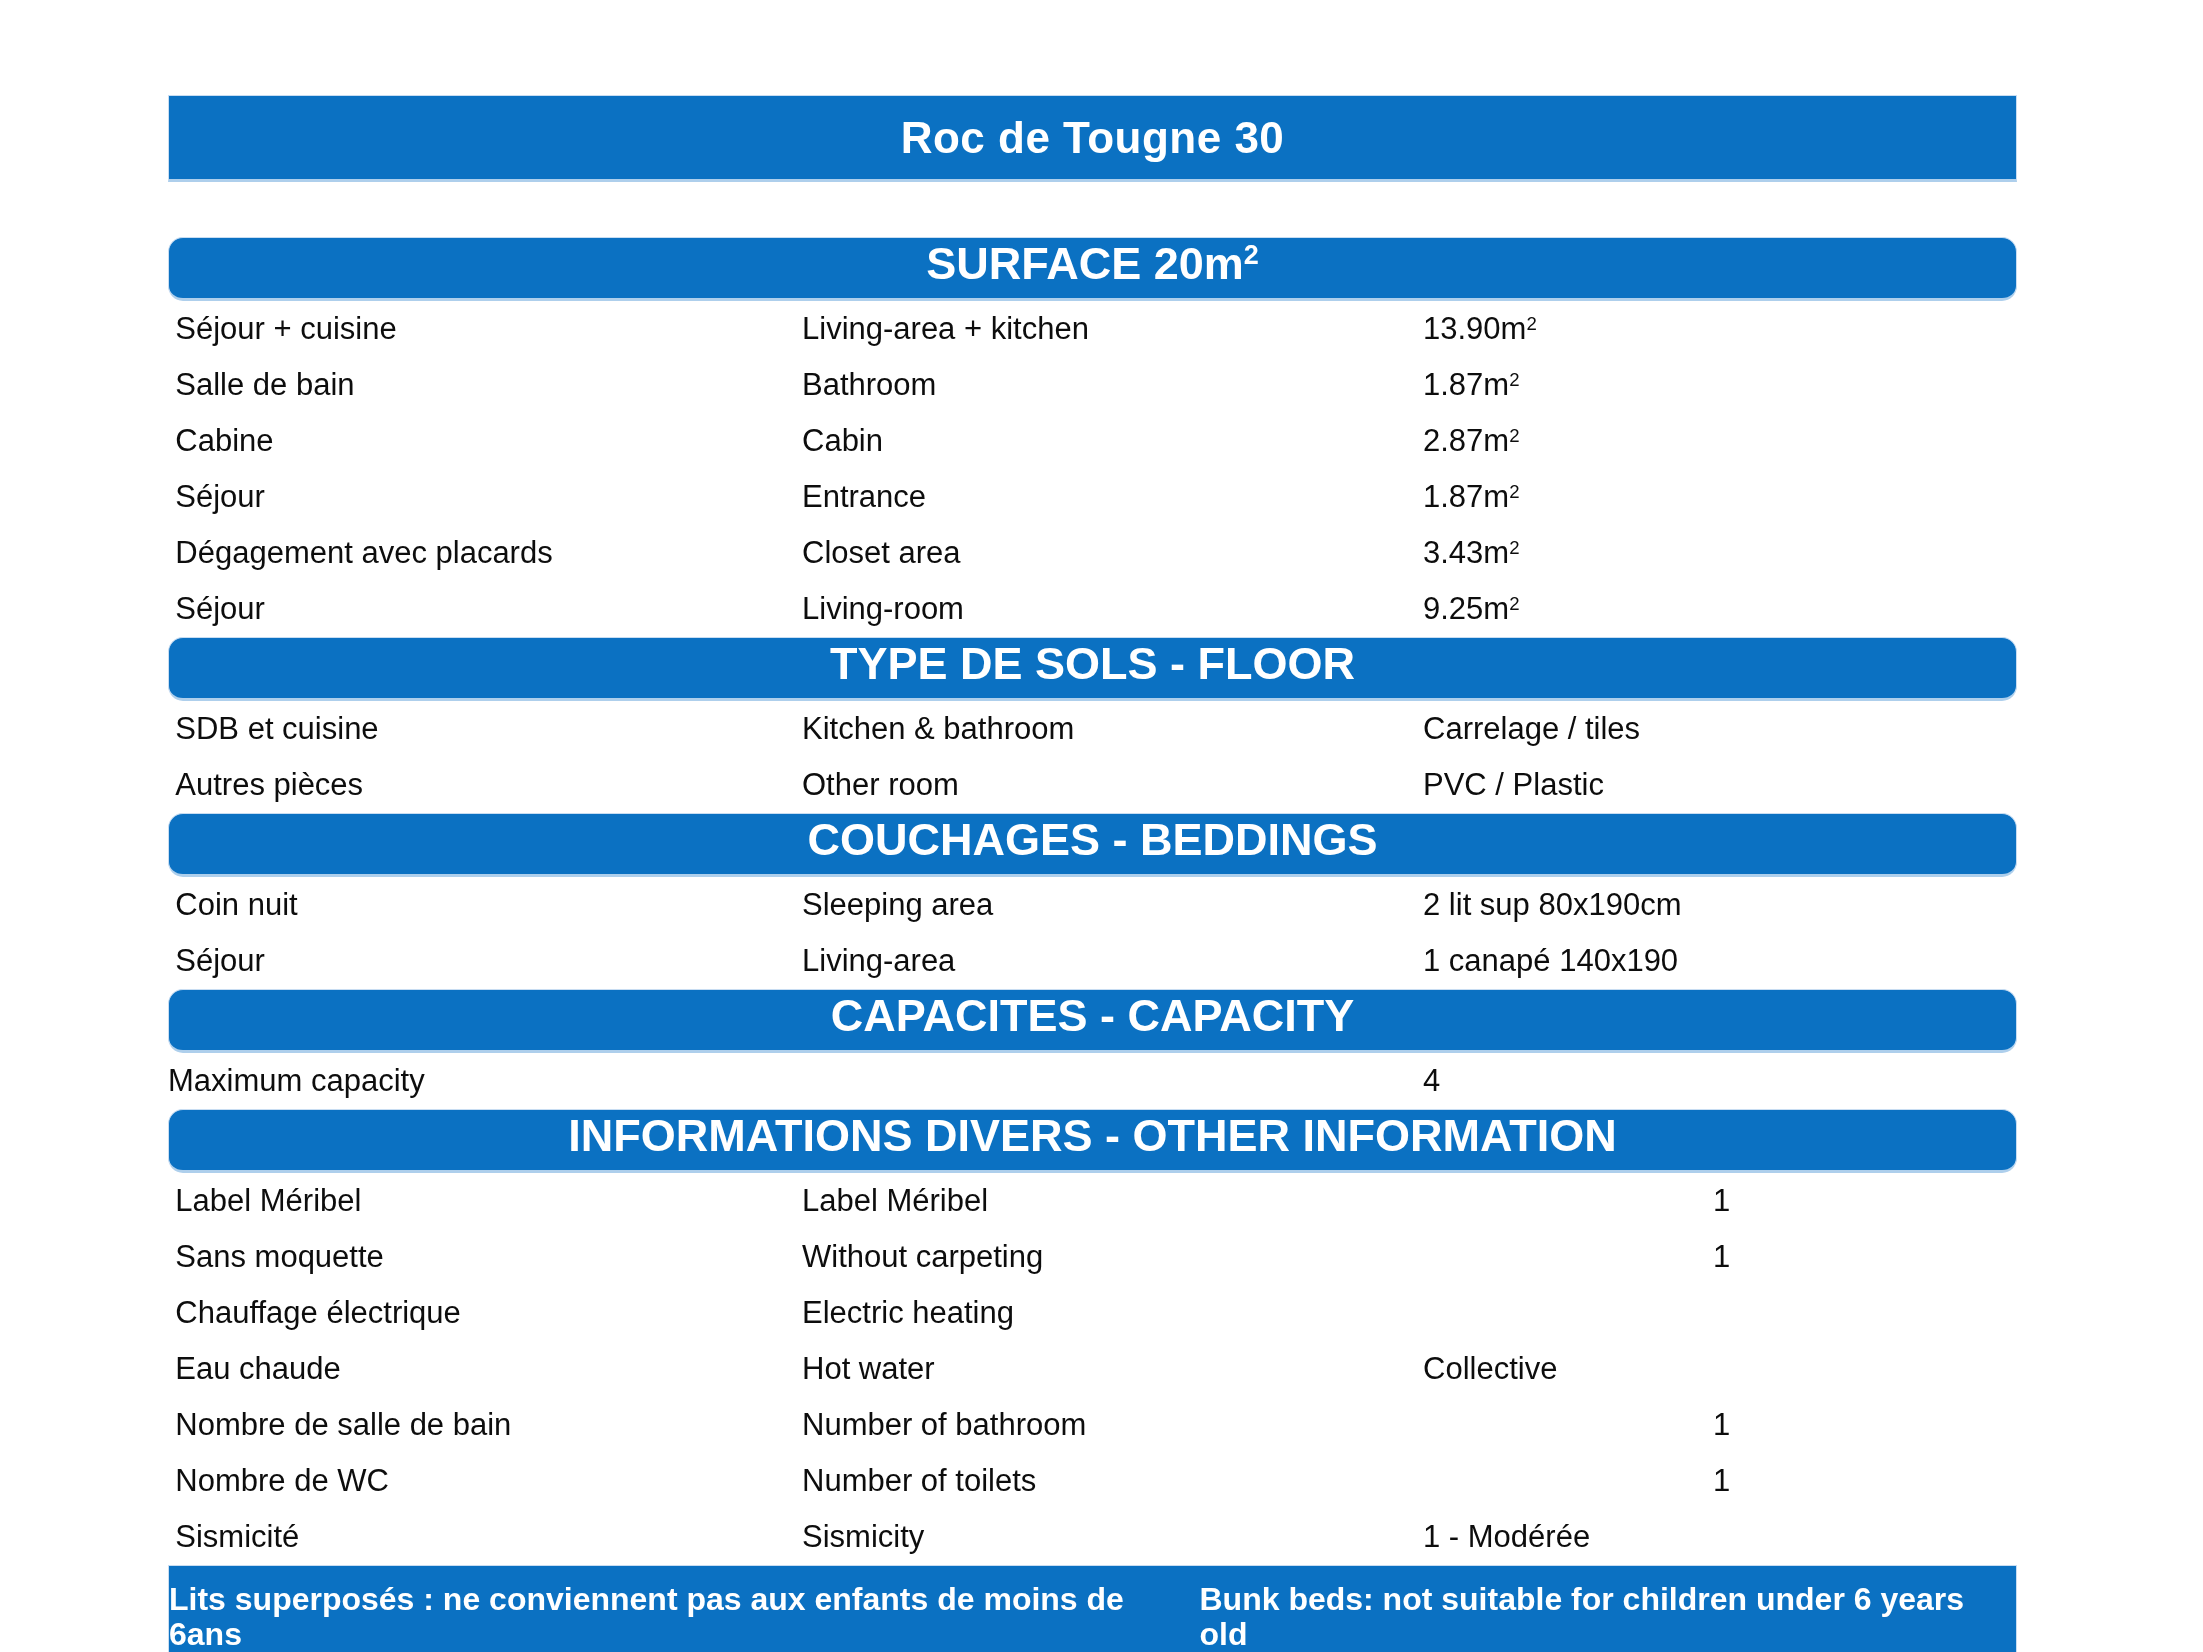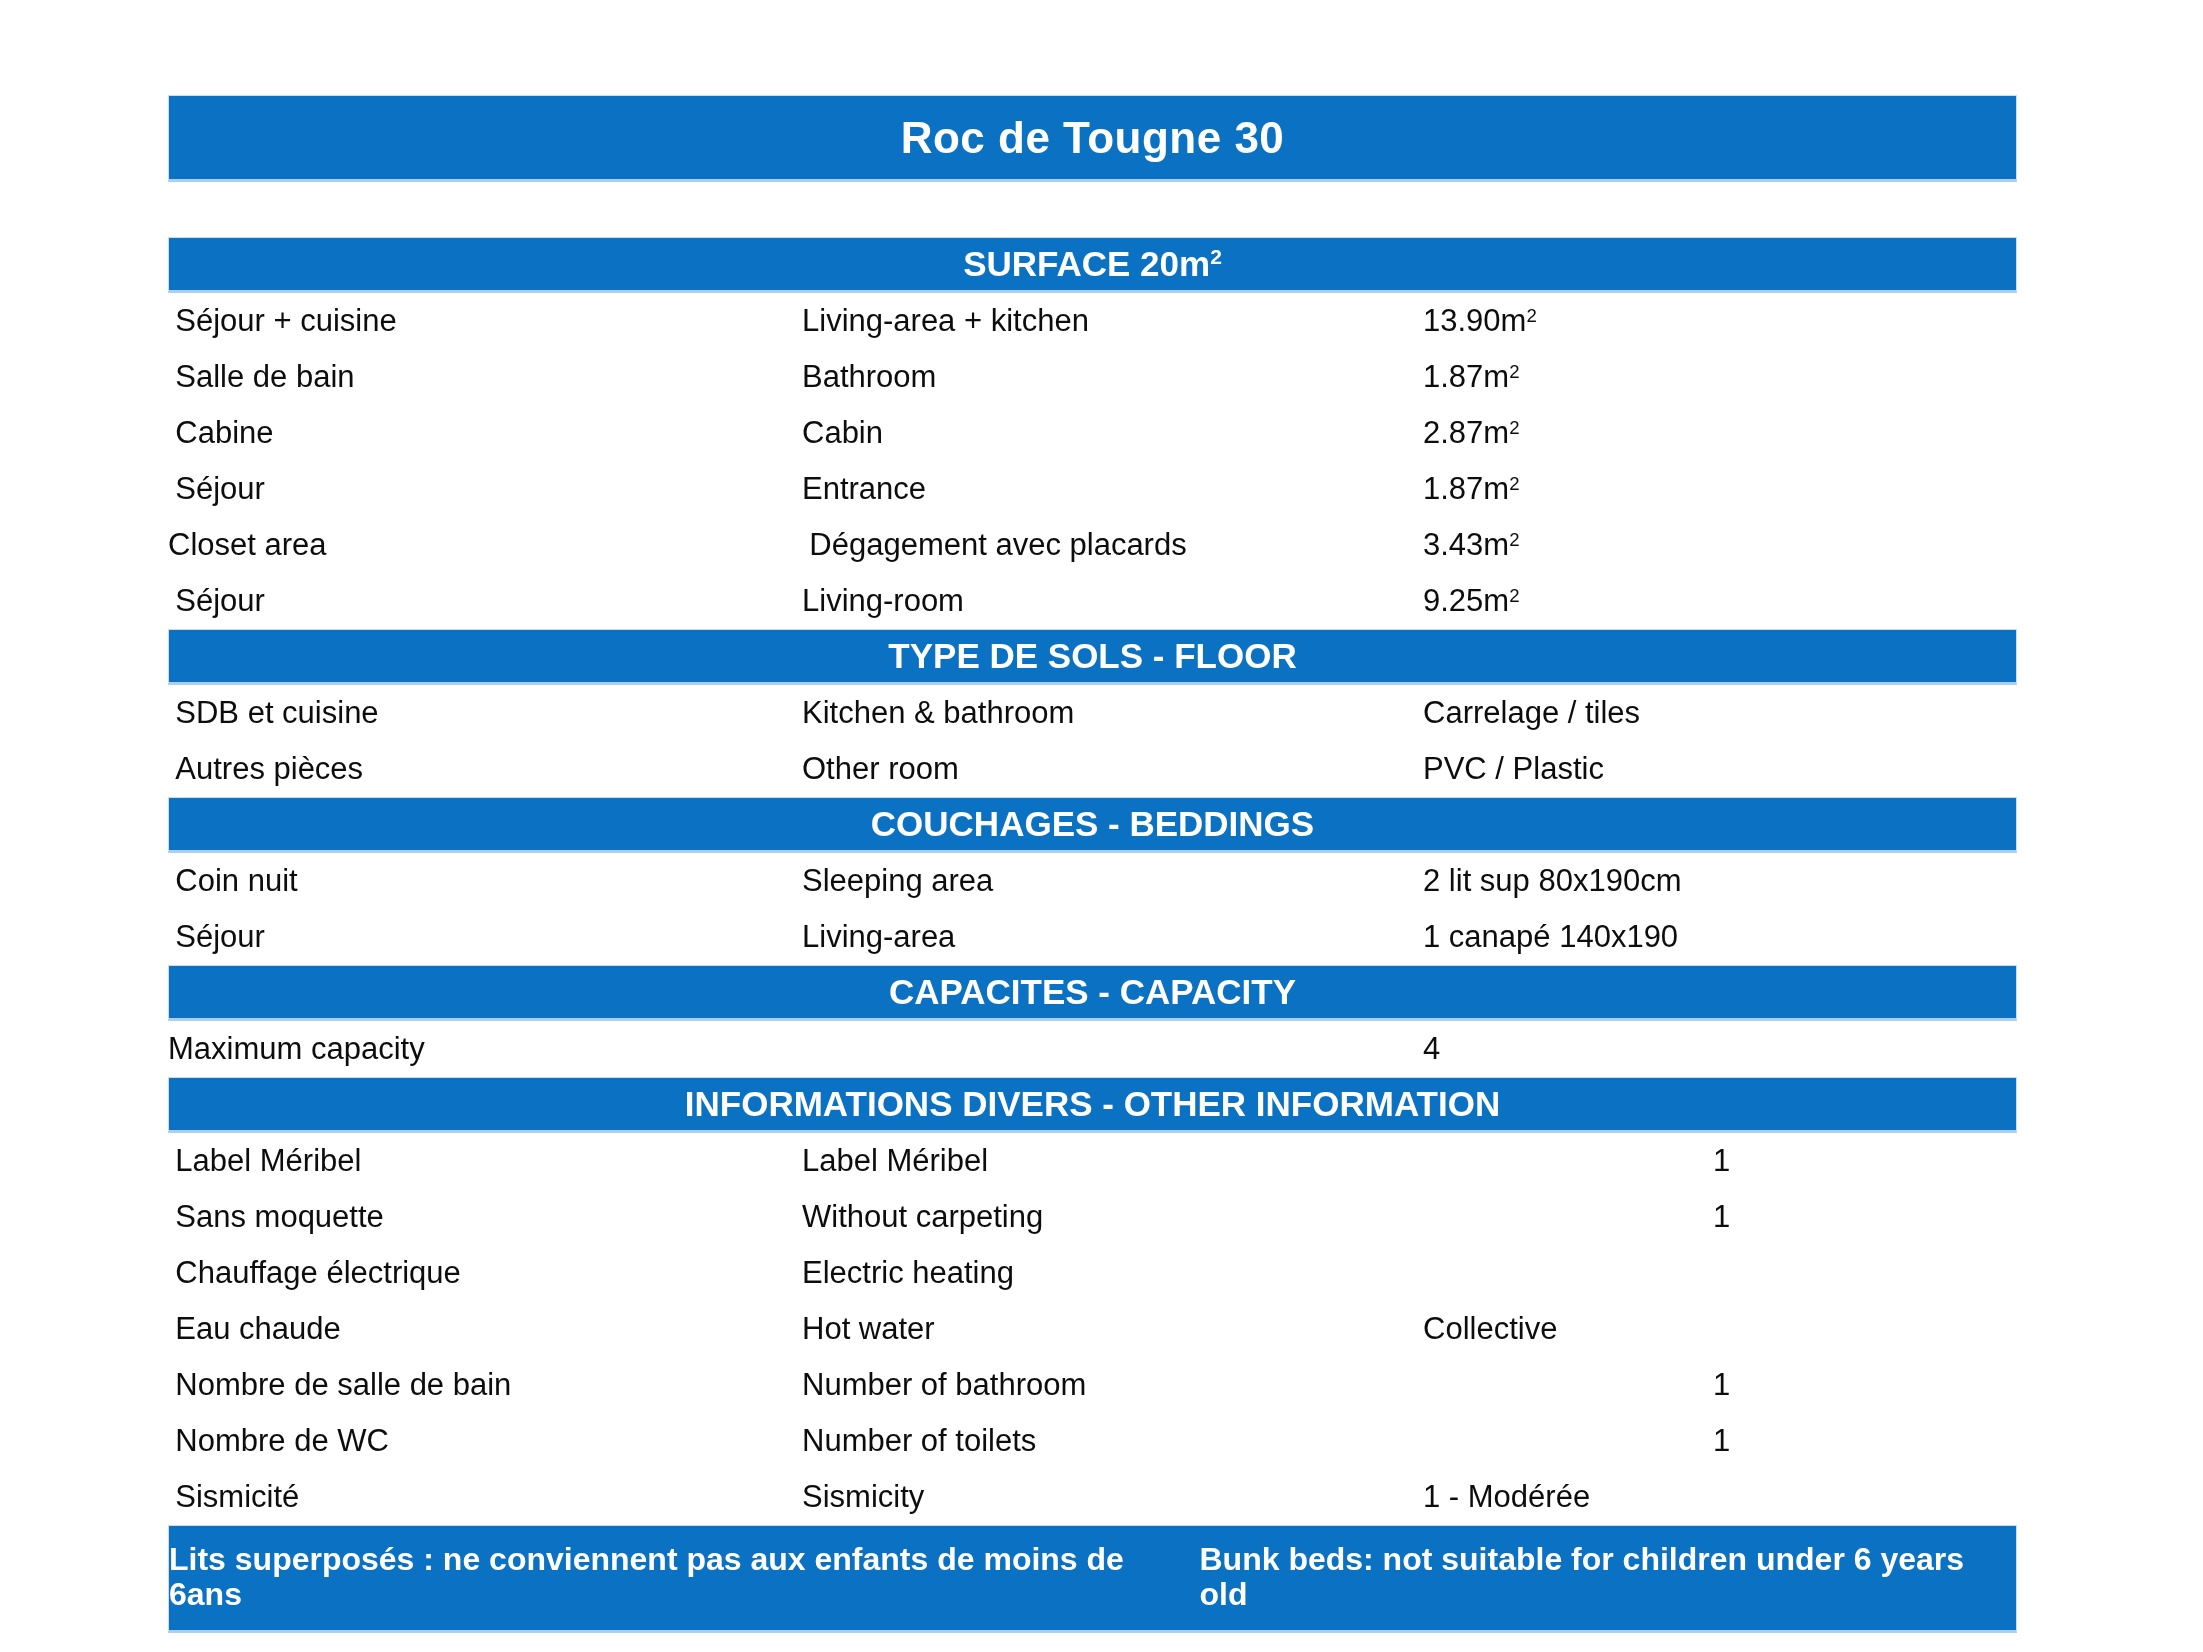--- a/index.html
+++ b/index.html
@@ -31,23 +31,24 @@
     border-bottom: 3.7px solid #aecfec;
   }
   .title-bar {
     height: 87px;
     line-height: 84px;
     font-size: 44px;
     letter-spacing: 0.5px;
   }
   .spacer { height: 55px; }
   .section-bar {
-    height: 56px;
+    height: 64px;
     line-height: 51px;
-    font-size: 35px;
+    font-size: 45px;
+    border-radius: 15px;
   }
   .row {
     box-sizing: border-box;
     height: 56px;
     display: grid;
     grid-template-columns: 634px 621px 290px 1fr;
     align-items: center;
     font-size: 31px;
     color: #0d0d0d;
     background: #ffffff;
@@ -109,22 +110,22 @@
       <span class="cell"><span>2.87m</span><sup>2</sup></span>
       <span class="cell"></span>
     </div>
     <div class="row">
       <span class="cell cell-fr">Séjour</span>
       <span class="cell">Entrance</span>
       <span class="cell"><span>1.87m</span><sup>2</sup></span>
       <span class="cell"></span>
     </div>
     <div class="row">
+      <span class="cell cell-fr">Dégagement avec placards</span>
       <span class="cell">Closet area</span>
-      <span class="cell cell-fr">Dégagement avec placards</span>
       <span class="cell"><span>3.43m</span><sup>2</sup></span>
       <span class="cell"></span>
     </div>
     <div class="row">
       <span class="cell cell-fr">Séjour</span>
       <span class="cell">Living-room</span>
       <span class="cell"><span>9.25m</span><sup>2</sup></span>
       <span class="cell"></span>
     </div>
 

